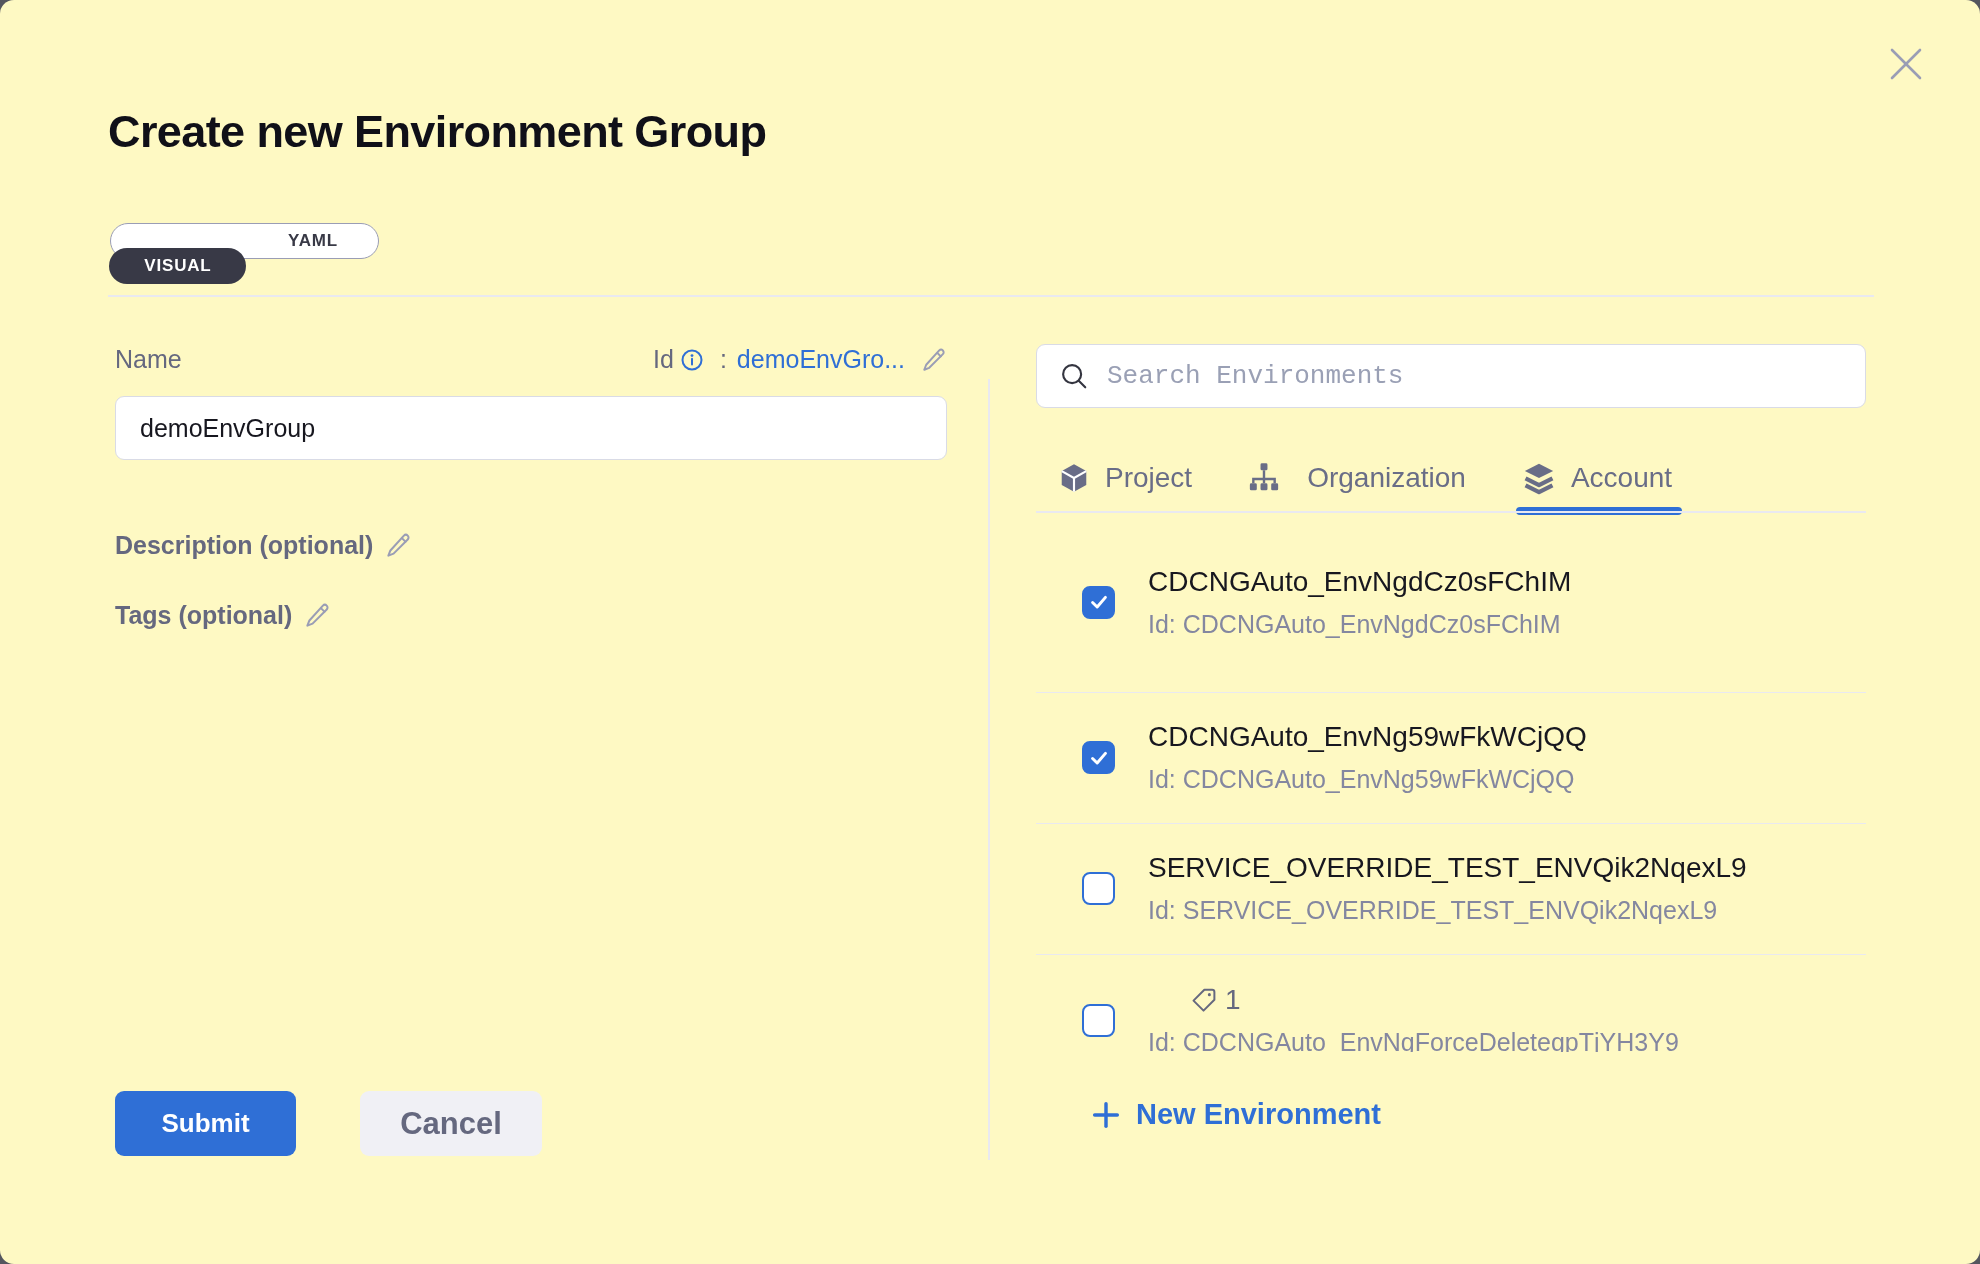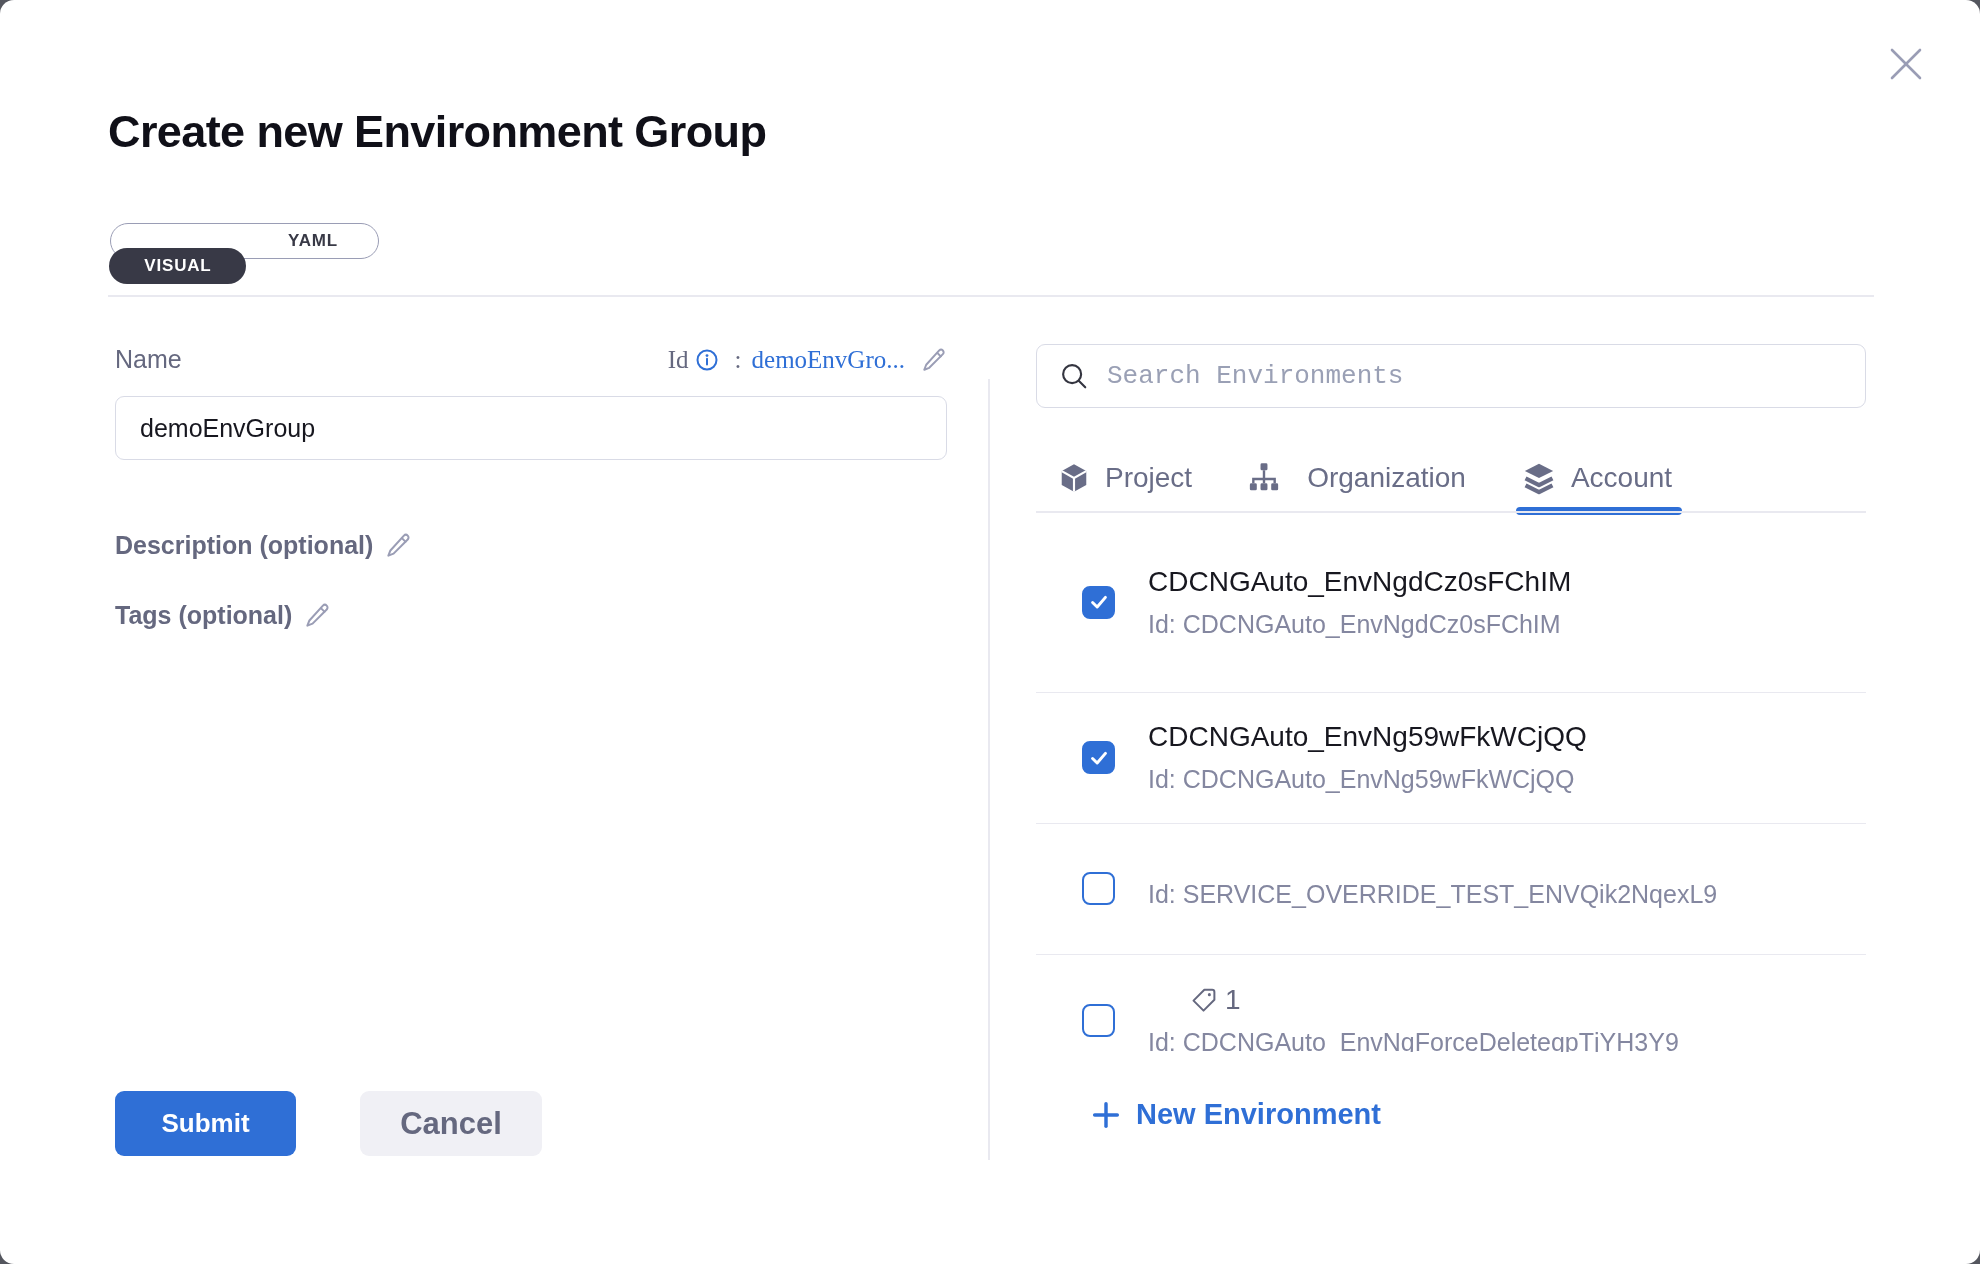--- a/index.html
+++ b/index.html
@@ -3,21 +3,21 @@
 <meta charset="utf-8">
 <style>
   html,body{margin:0;padding:0;}
   body{
     width:1980px;height:1264px;
     background:#54565e;
     font-family:"Liberation Sans","DejaVu Sans",sans-serif;
     position:relative;overflow:hidden;
   }
   .modal{
-    position:absolute;inset:0;background:#ffffff;border-radius:14px;overflow:hidden;
+    position:absolute;inset:0;background:#fef9c3;border-radius:14px;overflow:hidden;
   }
   
   .close-btn{
     position:absolute;top:44px;right:54px;width:40px;height:40px;cursor:pointer;
     display:flex;align-items:center;justify-content:center;
   }
   .dialog-title{
     position:absolute;left:108px;top:106px;
     font-size:45px;font-weight:800;color:#101018;letter-spacing:-0.6px;
   }
@@ -39,21 +39,21 @@
   }
   .header-divider{
     position:absolute;left:108px;right:106px;top:295px;height:1.5px;background:#e9e9f0;
   }
   
   .name-row{
     position:absolute;left:115px;top:345px;width:832px;
     display:flex;justify-content:space-between;align-items:center;box-sizing:border-box;
   }
   .name-label{font-size:25px;color:#65687f;}
-  .id-cluster{display:flex;align-items:center;font-family:Liberation Serif, serif;}
+  .id-cluster{display:flex;align-items:center;}
   .id-label{font-size:25px;color:#65687f;}
   .info-icon{margin-left:6px;display:flex;}
   .id-colon{font-size:25px;color:#65687f;margin-left:16px;}
   .id-value{font-size:25px;color:#2f6fd6;margin-left:10px;cursor:pointer;}
   .edit-id{margin-left:16px;cursor:pointer;display:flex;}
   .name-input{
     position:absolute;left:115px;top:396px;width:832px;height:64px;box-sizing:border-box;
     border:1.6px solid #d9dbe6;border-radius:9px;padding:0 24px;
     font-size:25px;color:#17171f;font-family:inherit;outline:none;background:#fff;
   }
@@ -262,20 +262,23 @@
           </div>
           <div class="env-id">Id: CDCNGAuto_EnvNg59wFkWCjQQ</div>
         </div>
       </div>
 
       <div class="env-row">
         <div class="checkbox">
           
         </div>
         <div class="env-texts">
+          <div class="env-name-line">
+            <span class="env-name">SERVICE_OVERRIDE_TEST_ENVQik2NqexL9</span>
+          </div>
           <div class="env-id">Id: SERVICE_OVERRIDE_TEST_ENVQik2NqexL9</div>
         </div>
       </div>
 
       <div class="env-row">
         <div class="checkbox">
           
         </div>
         <div class="env-texts">
           <div class="env-name-line">

